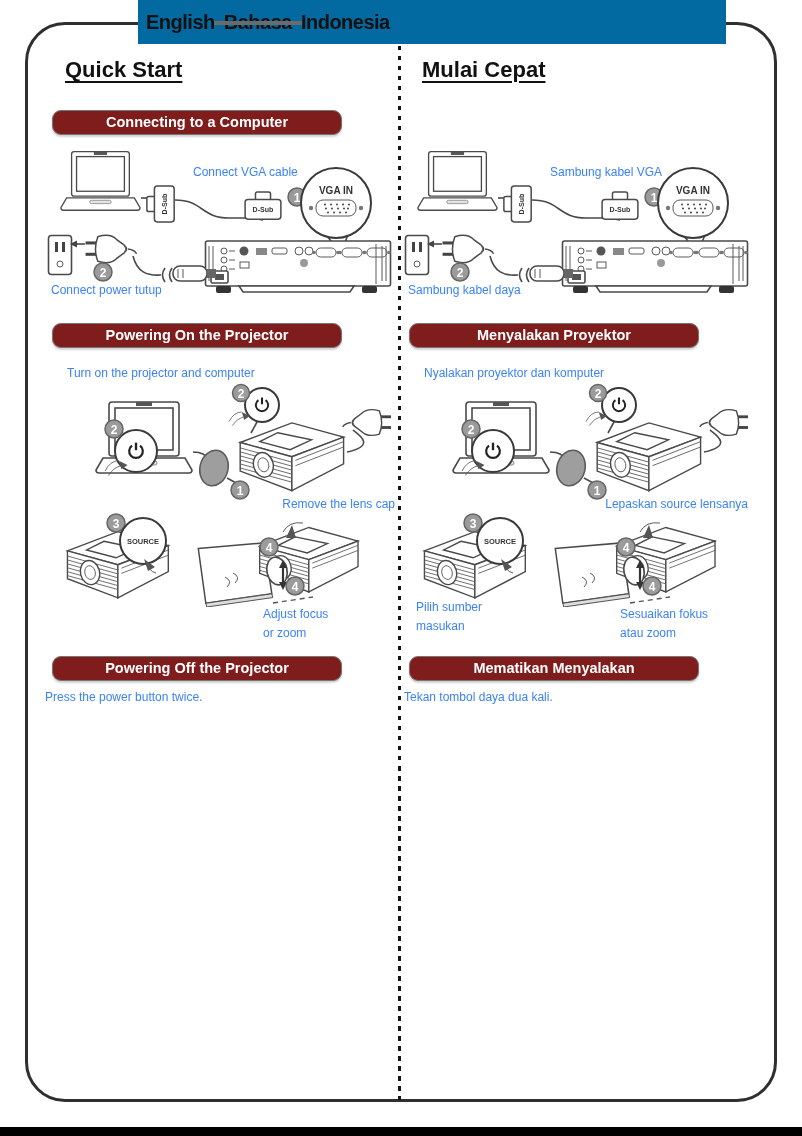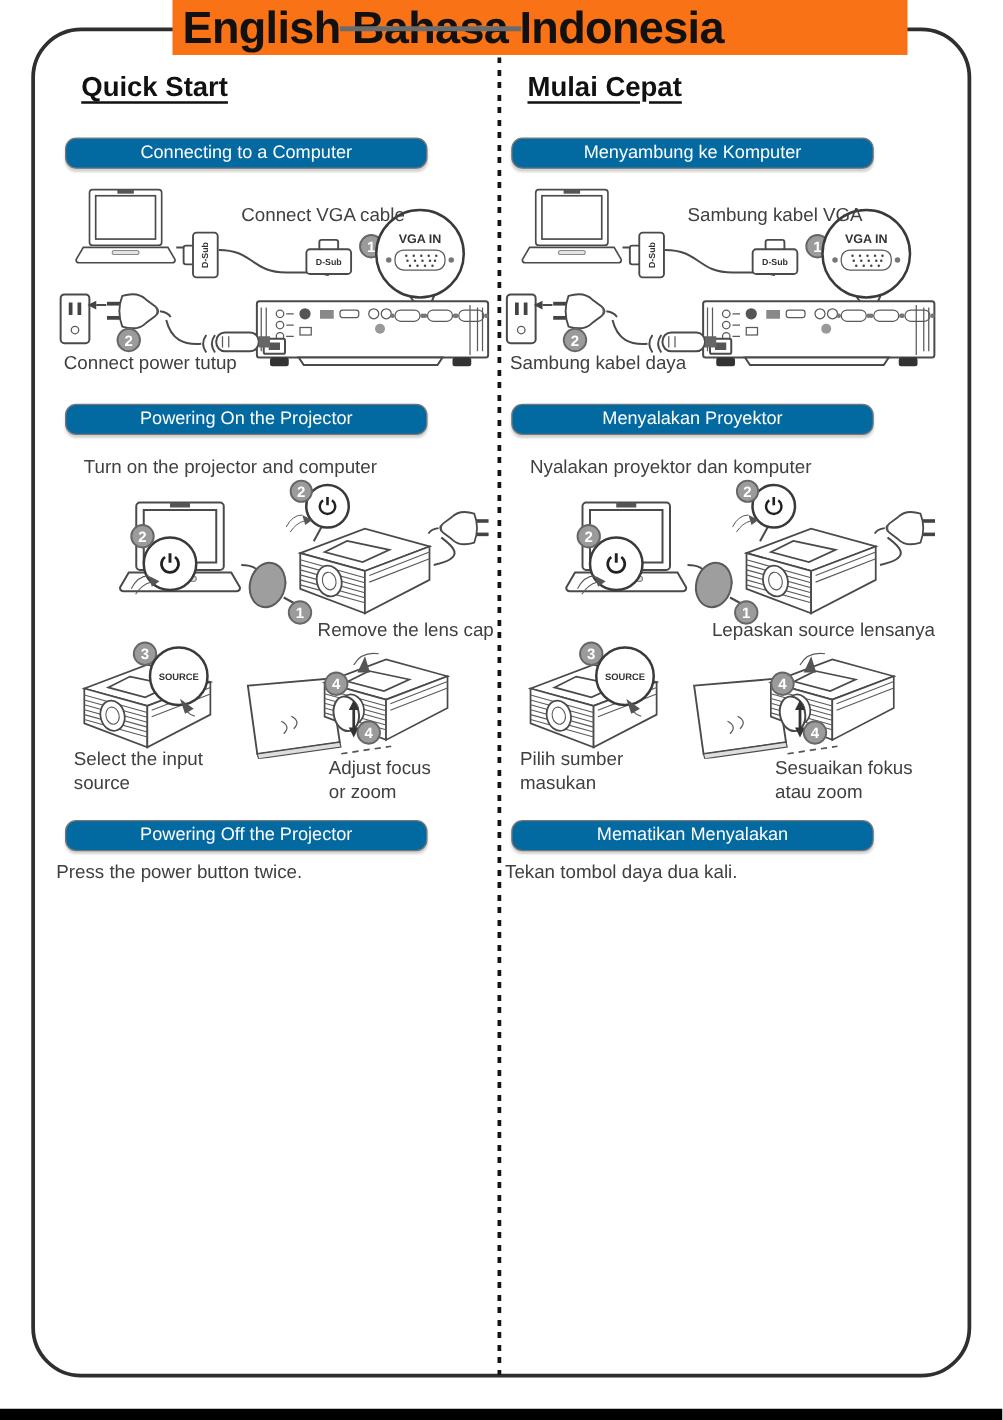--- a/index.html
+++ b/index.html
@@ -5,34 +5,34 @@
   html,body{margin:0;padding:0;background:#fff;}
   body{width:802px;height:1136px;position:relative;overflow:hidden;
        font-family:"Liberation Sans","DejaVu Sans",sans-serif;color:#111;}
 
   .page-border{position:absolute;left:25px;top:22px;width:746px;height:1074px;
                border:3px solid #2f2f2f;border-radius:40px;z-index:1;}
   .divider{position:absolute;left:398px;top:46px;width:3px;height:1054px;z-index:2;
            background:repeating-linear-gradient(to bottom,#141414 0 4.5px,transparent 4.5px 10px);}
   .footer-bar{position:absolute;left:0;bottom:0;width:100%;height:9px;background:#000;z-index:5;}
 
-  .title{position:absolute;left:138px;top:0;width:588px;height:44px;background:#f97316;z-index:3;
-         font-size:36px;font-weight:bold;line-height:44px;letter-spacing:-0.5px;
+  .title{position:absolute;left:138px;top:0;width:588px;height:44px;background:#0369a1;z-index:3;
+         font-size:20px;font-weight:bold;line-height:44px;letter-spacing:-0.5px;
          padding-left:8px;box-sizing:border-box;white-space:nowrap;}
   .title span{margin-right:9px;}
   .strike{position:relative;display:inline-block;}
   .strike::after{content:"";position:absolute;left:-10px;right:-10px;top:21px;height:4px;background:#6b6b6b;}
 
   .column{position:absolute;top:55px;width:352px;height:720px;z-index:2;}
   .col-heading{position:absolute;top:2px;left:20px;margin:0;font-size:22px;font-weight:bold;
                text-decoration:underline;text-decoration-thickness:2px;text-underline-offset:4px;}
-  .banner{position:absolute;left:7px;width:288px;height:23px;background:#0369a1;
-          border:1px solid #767676;border-radius:9px;color:#fff;font-weight:normal;
+  .banner{position:absolute;left:7px;width:288px;height:23px;background:#7f1d1d;
+          border:1px solid #767676;border-radius:9px;color:#fff;font-weight:bold;
           font-size:14.5px;text-align:center;line-height:23px;box-shadow:0 2px 2px rgba(0,0,0,.18);}
-  .lbl{position:absolute;font-size:15px;line-height:19px;color:#404040;white-space:pre-line;}
+  .lbl{position:absolute;font-size:12px;line-height:19px;color:#3b82f6;white-space:pre-line;}
   .dslot{position:absolute;left:0;width:352px;}
   .dslot svg{display:block;overflow:visible;}
 
   .art{stroke:#4a4a4a;stroke-width:1.6;fill:#fff;}
   .ln{stroke:#4a4a4a;stroke-width:1.6;fill:none;}
   .thin{stroke:#5a5a5a;stroke-width:1;fill:none;}
   .badge-c{fill:#9b9b9b;stroke:#666;stroke-width:1.5;}
   .badge-t{fill:#fff;font-size:12px;font-weight:bold;text-anchor:middle;stroke:none;}
   .balloon{fill:#fff;stroke:#3a3a3a;stroke-width:2;}
   .svgtxt{fill:#333;stroke:none;font-weight:bold;}
@@ -270,31 +270,28 @@
       <path d="M238 52 v16" stroke="#333" stroke-width="2.2" fill="none"></path>
       <path d="M234 53 L238 45 L242 53 z" fill="#333"></path>
       <path d="M234 67 L238 75 L242 67 z" fill="#333"></path>
     </g>
     <g>
       <circle class="badge-c" cx="250" cy="71" r="9"></circle>
       <text class="badge-t" x="250" y="75.5">4</text>
     </g>
   </svg>
 </div>
-  <div class="lbl" style="left:14px;top:543px">Select the input
-source</div>
   <div class="lbl" style="left:218px;top:550px">Adjust focus
 or zoom</div>
   <div class="banner" style="top:601px">Powering Off the Projector</div>
   <div class="lbl" style="left:0;top:633px">Press the power button twice.</div>
 </section>
 
 <section class="column" style="left:402px">
   <h2 class="col-heading">Mulai Cepat</h2>
-  <div class="banner" style="top:55px">Menyambung ke Komputer</div>
   <div class="dslot" style="top:93px">
   <svg width="352" height="164" viewBox="0 0 352 164">
     <use href="#sym-laptop" x="10" y="2" width="86" height="66"></use>
     <path class="ln" d="M96 50 h6"></path>
     <use href="#sym-vga" x="100" y="34" width="32" height="44"></use>
     <path class="ln" d="M130 52 C158 52 156 70 184 70 L206 70 C214 70 214 72 218 72"></path>
     <g transform="translate(240,42) rotate(90)">
       <use href="#sym-vga" width="32" height="44"></use>
     </g>
     <g>

